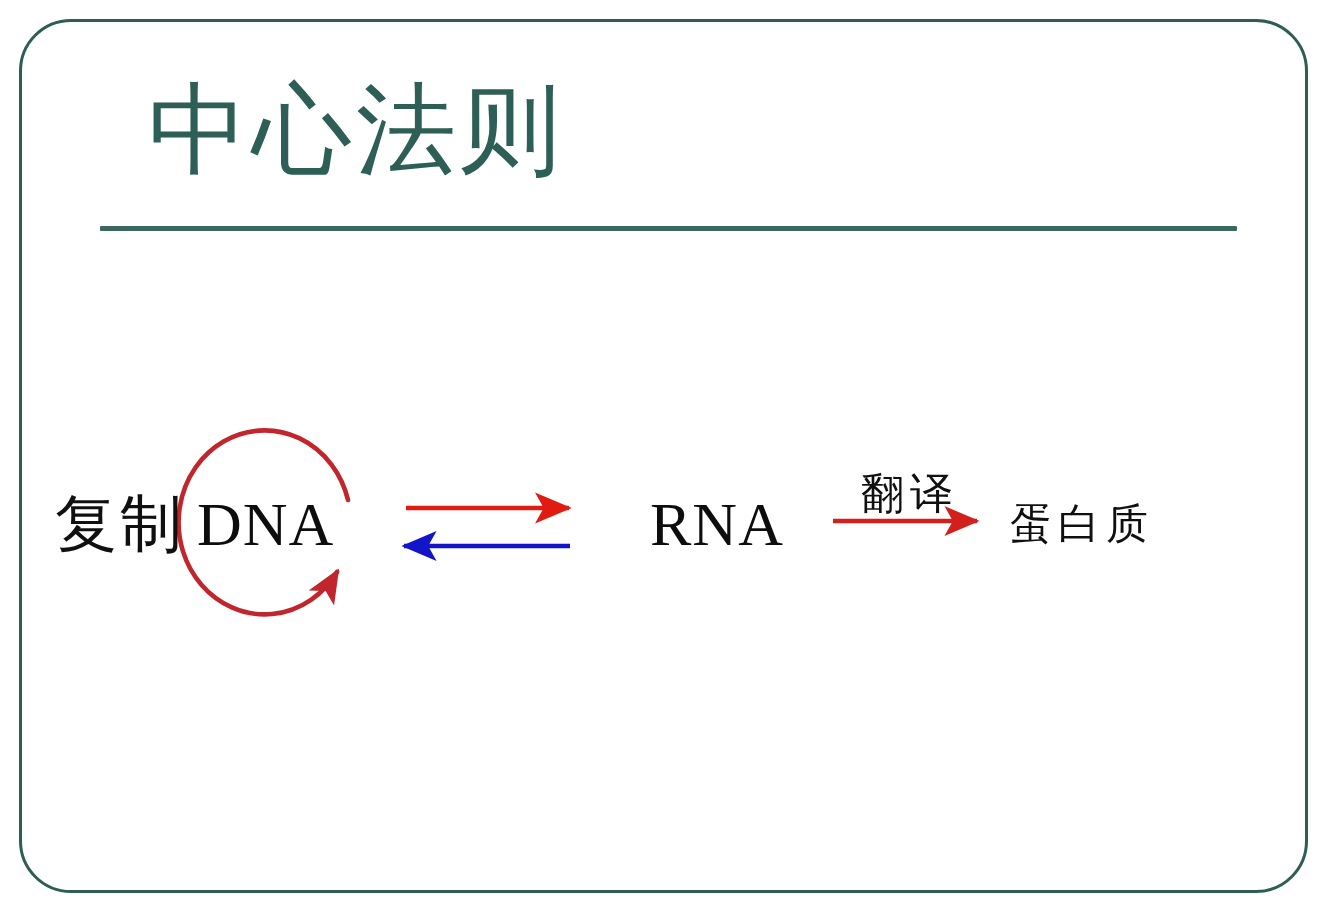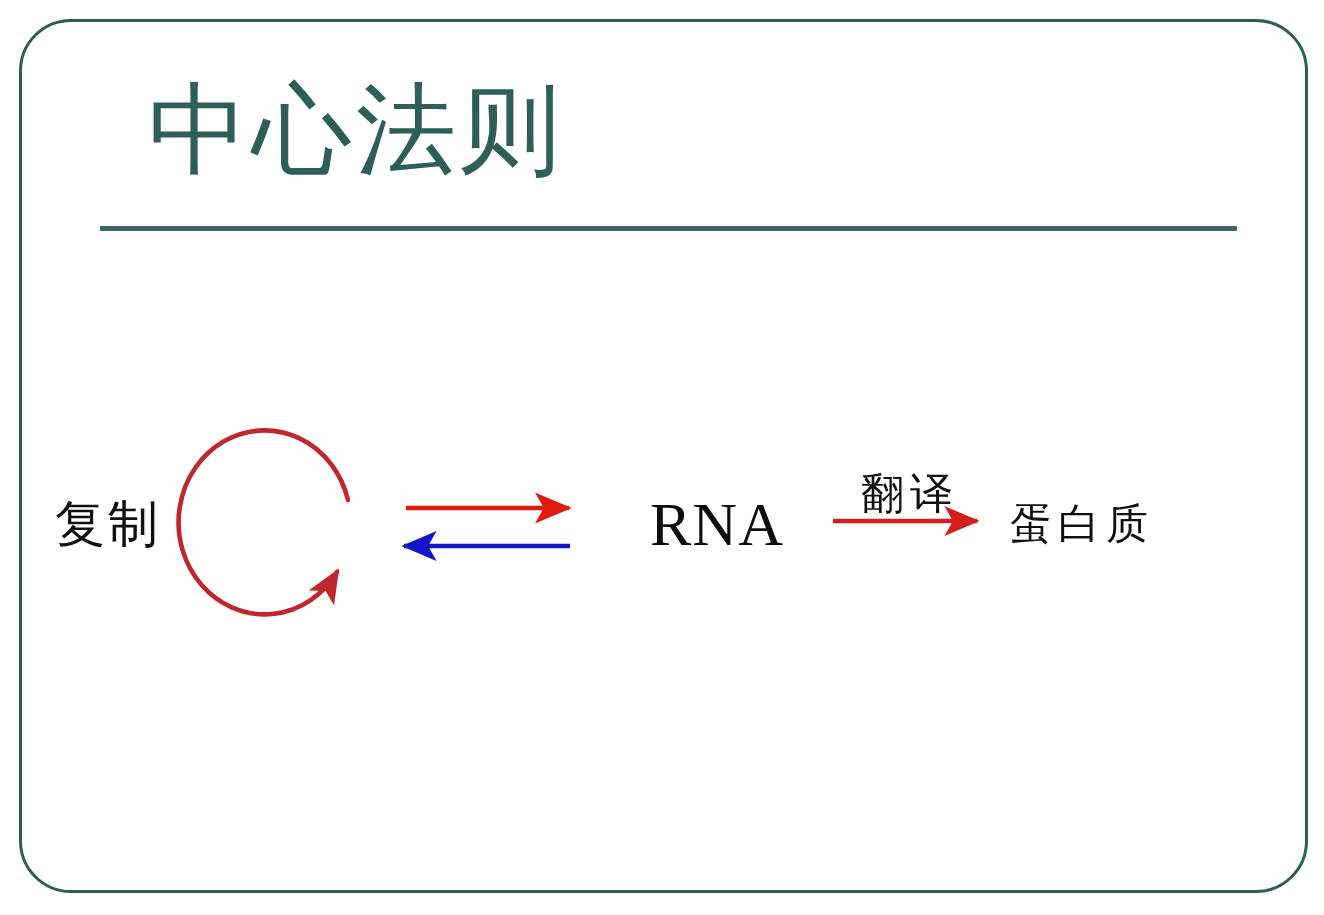--- a/index.html
+++ b/index.html
@@ -72,21 +72,21 @@
     font-family: "Liberation Serif", "DejaVu Serif", serif;
     color: #0d0d0d;
     white-space: nowrap;
   }
 
   
   #label-replication {
     position: absolute;
     left: 55px;
     top: 493px;
-    font-size: 50px;
+    font-size: 62px;
     line-height: 62px;
     letter-spacing: 3px;
   }
   #node-dna {
     position: absolute;
     left: 197px;
     top: 488px;
     font-size: 62px;
     line-height: 72px;
     letter-spacing: 1px;
@@ -185,20 +185,21 @@
         <line x1="570" y1="546" x2="404" y2="546" stroke="#1414c8" stroke-width="4.4" marker-end="url(#head-blue-reverse)"></line>
       </g>
 
       <g>
         <line x1="833" y1="521" x2="977" y2="521" stroke="#d2211c" stroke-width="4.4" marker-end="url(#head-red-translation)"></line>
       </g>
     </svg>
 
     <div id="label-replication" class="cjk">复制</div>
 
+    <div id="node-dna" class="latin">DNA</div>
 
     <div id="node-rna" class="latin">RNA</div>
 
     <div id="node-protein" class="cjk">蛋白质</div>
 
 
 
     <div id="label-translation" class="cjk">翻译</div>
 
   </div>

